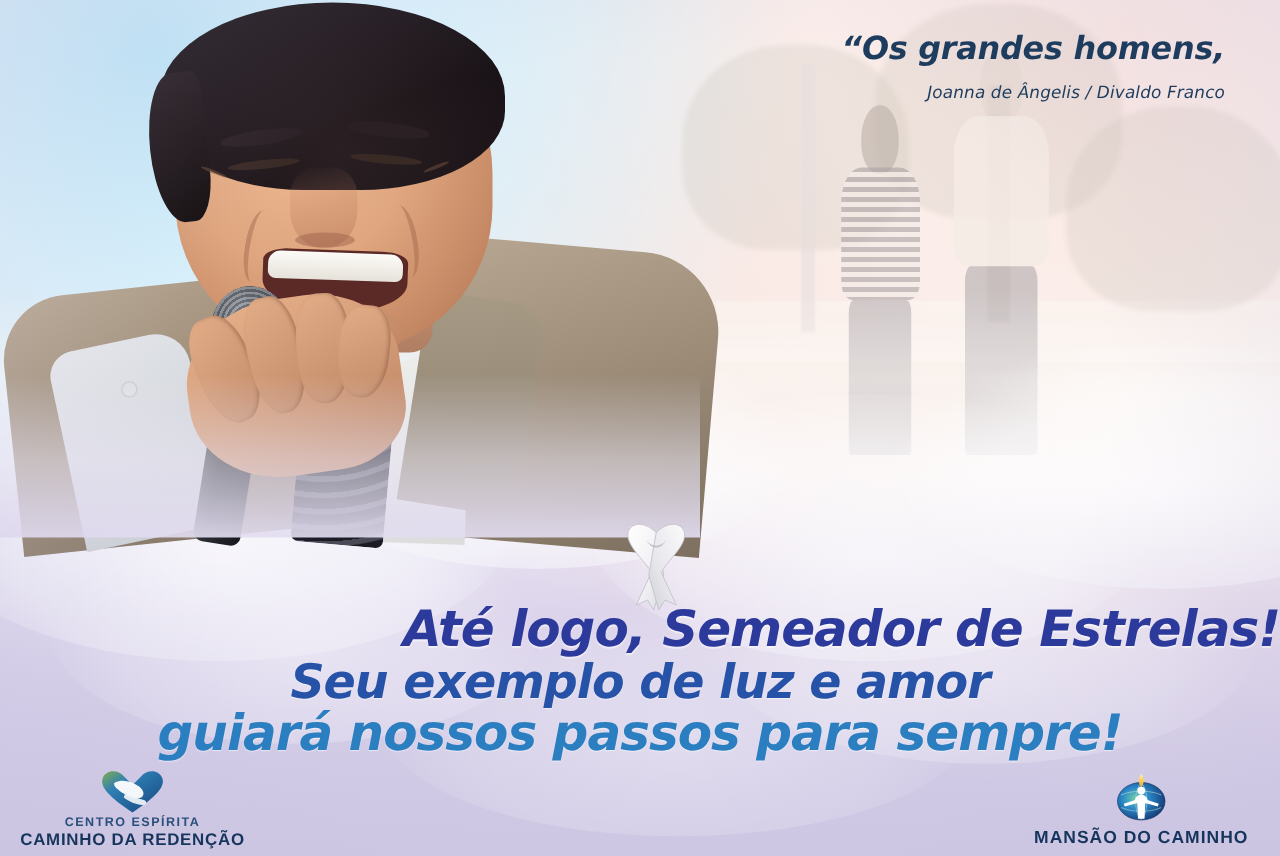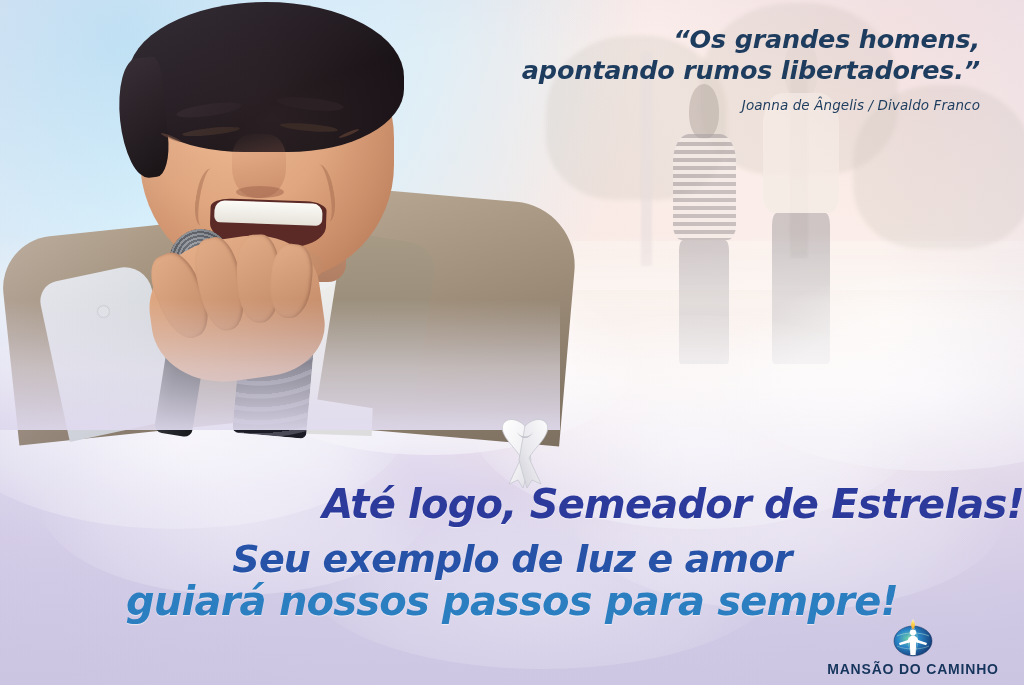--- a/index.html
+++ b/index.html
@@ -363,21 +363,21 @@
   .hl-line {
     font-family: "DejaVu Sans", sans-serif;
     font-style: italic;
     font-weight: bold;
     white-space: nowrap;
     line-height: 1.02;
     letter-spacing: -0.8px;
     text-shadow: 0 1px 1px rgba(255,255,255,0.55);
   }
   .hl-1 { font-size: 40px; color: #2c3a9c; text-align: right; }
-  .hl-2 { font-size: 38px; color: #2653a8; margin-top: 15px; }
+  .hl-2 { font-size: 38px; color: #2653a8; margin-top: 1px; }
   .hl-3 { font-size: 40px; color: #2b7ec0; margin-top: 2px; }
 
   
   .logo-left {
     position: absolute;
     left: 6px;
     bottom: 6px;
     width: 200px;
     text-align: center;
   }
@@ -500,21 +500,20 @@
       <div class="finger" style="left:72%;top:10%;width:24%;height:52%;transform:rotate(14deg);"></div>
     </div>
 
     <div class="portrait-blend"></div>
   </div>
 
   <div class="bg-layer bg-vignette"></div>
 
   <div class="quote-block">
     <div class="quote-line">“Os grandes homens,</div>
-    <div class="quote-line">apontando rumos libertadores.”</div>
     <div class="quote-credit">Joanna de Ângelis / Divaldo Franco</div>
   </div>
 
   <div class="ribbon-wrap">
     <svg width="76" height="80" viewBox="0 0 76 80" aria-hidden="true">
       <defs>
         <linearGradient id="rbA" x1="0" y1="0" x2="1" y2="1">
           <stop offset="0%" stop-color="#ffffff"></stop>
           <stop offset="62%" stop-color="#f0f0f3"></stop>
           <stop offset="100%" stop-color="#dcdce2"></stop>
@@ -532,20 +531,36 @@
       </g>
     </svg>
   </div>
 
   <div class="headline">
     <div class="hl-line hl-1">Até logo, Semeador de Estrelas!</div>
     <div class="hl-line hl-2">Seu exemplo de luz e amor</div>
     <div class="hl-line hl-3">guiará nossos passos para sempre!</div>
   </div>
 
+  <div class="logo-left">
+    <svg class="logo-mark" width="56" height="38" viewBox="0 0 56 38" aria-hidden="true">
+      <defs>
+        <linearGradient id="heartG" x1="0" y1="0" x2="1" y2="1">
+          <stop offset="0%" stop-color="#7fae4e"></stop>
+          <stop offset="30%" stop-color="#2f7fb5"></stop>
+          <stop offset="100%" stop-color="#14467e"></stop>
+        </linearGradient>
+      </defs>
+      <path d="M28 36 C 10 24, 2 16, 4 9 C 6 2, 16 1, 21 7 L 28 14 L 35 7 C 40 1, 50 2, 52 9 C 54 16, 46 24, 28 36 Z" fill="url(#heartG)"></path>
+      <path d="M14 12 C 20 9, 27 11, 33 15 C 37 18, 38 22, 35 24 C 31 26, 24 23, 18 19 C 14 16, 12 13, 14 12 Z" fill="#ffffff" opacity="0.95"></path>
+      <path d="M22 21 C 27 23, 33 25, 37 26 C 40 27, 40 30, 36 30 C 31 30, 25 27, 21 24 Z" fill="#f2f6fa" opacity="0.92"></path>
+    </svg>
+    <div class="logo-text-sm">CENTRO ESPÍRITA</div>
+    <div class="logo-text-lg">CAMINHO DA REDENÇÃO</div>
+  </div>
 
   <div class="logo-right">
     <svg class="logo-mark" width="48" height="42" viewBox="0 0 48 42" aria-hidden="true">
       <defs>
         <radialGradient id="globeG" cx="38%" cy="42%" r="68%">
           <stop offset="0%" stop-color="#6fd0a8"></stop>
           <stop offset="42%" stop-color="#2a86c8"></stop>
           <stop offset="100%" stop-color="#12356e"></stop>
         </radialGradient>
         <linearGradient id="flameG" x1="0" y1="1" x2="0" y2="0">

